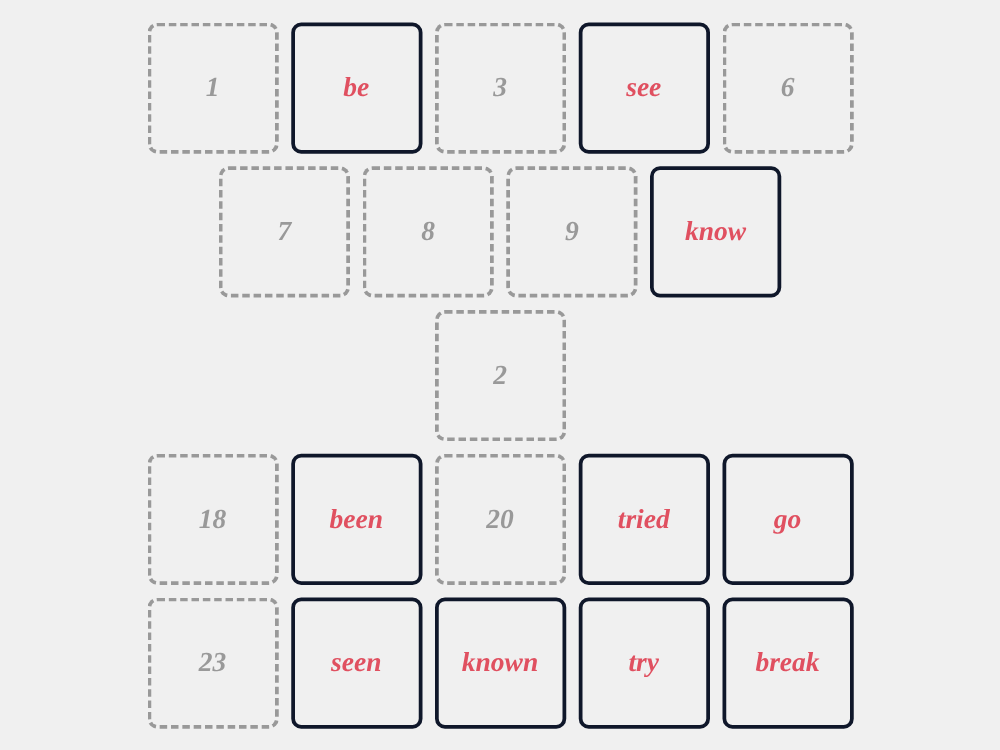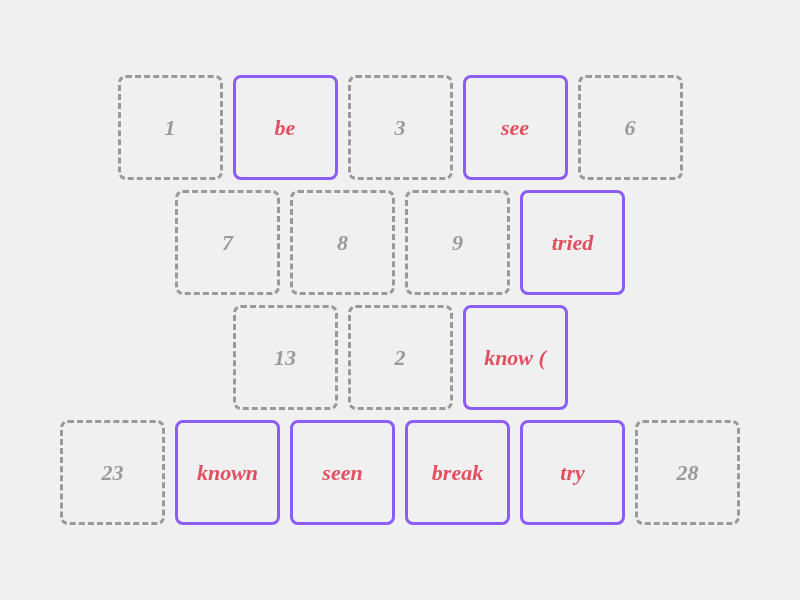--- a/index.html
+++ b/index.html
@@ -34,21 +34,21 @@
       font-style: italic;
       font-weight: bold;
       cursor: pointer;
       position: relative;
     }
     .cell-gray {
       border: 3px dashed #999;
       color: #999;
     }
     .cell-red {
-      border: 3px solid #8b5cf6;
+      border: 3px solid #0f172a;
       color: #e05060;
     }
   </style>
 </head>
 <body>
 
 <div class="grid-container">
 <div class="row">
       <div class="cell cell-gray">
         <span>1</span>
@@ -70,47 +70,55 @@
       <div class="cell cell-gray">
         <span>7</span>
       </div>
       <div class="cell cell-gray">
         <span>8</span>
       </div>
       <div class="cell cell-gray">
         <span>9</span>
       </div>
       <div class="cell cell-red">
-        <span>tried</span>
+        <span>know</span>
       </div>
     </div>
     <div class="row">
       <div class="cell cell-gray">
-        <span>13</span>
+        <span>2</span>
+      </div>
+    </div>
+    <div class="row">
+      <div class="cell cell-gray">
+        <span>18</span>
+      </div>
+      <div class="cell cell-red">
+        <span>been</span>
       </div>
       <div class="cell cell-gray">
-        <span>2</span>
+        <span>20</span>
       </div>
       <div class="cell cell-red">
-        <span>know (</span>
+        <span>tried</span>
+      </div>
+      <div class="cell cell-red">
+        <span>go</span>
       </div>
     </div>
     <div class="row">
       <div class="cell cell-gray">
         <span>23</span>
       </div>
       <div class="cell cell-red">
-        <span>known</span>
-      </div>
-      <div class="cell cell-red">
         <span>seen</span>
       </div>
       <div class="cell cell-red">
-        <span>break</span>
+        <span>known</span>
       </div>
       <div class="cell cell-red">
         <span>try</span>
       </div>
-      <div class="cell cell-gray">
-        <span>28</span>
+      <div class="cell cell-red">
+        <span>break</span>
       </div>
     </div>
   </div>
 
 </body></html>

